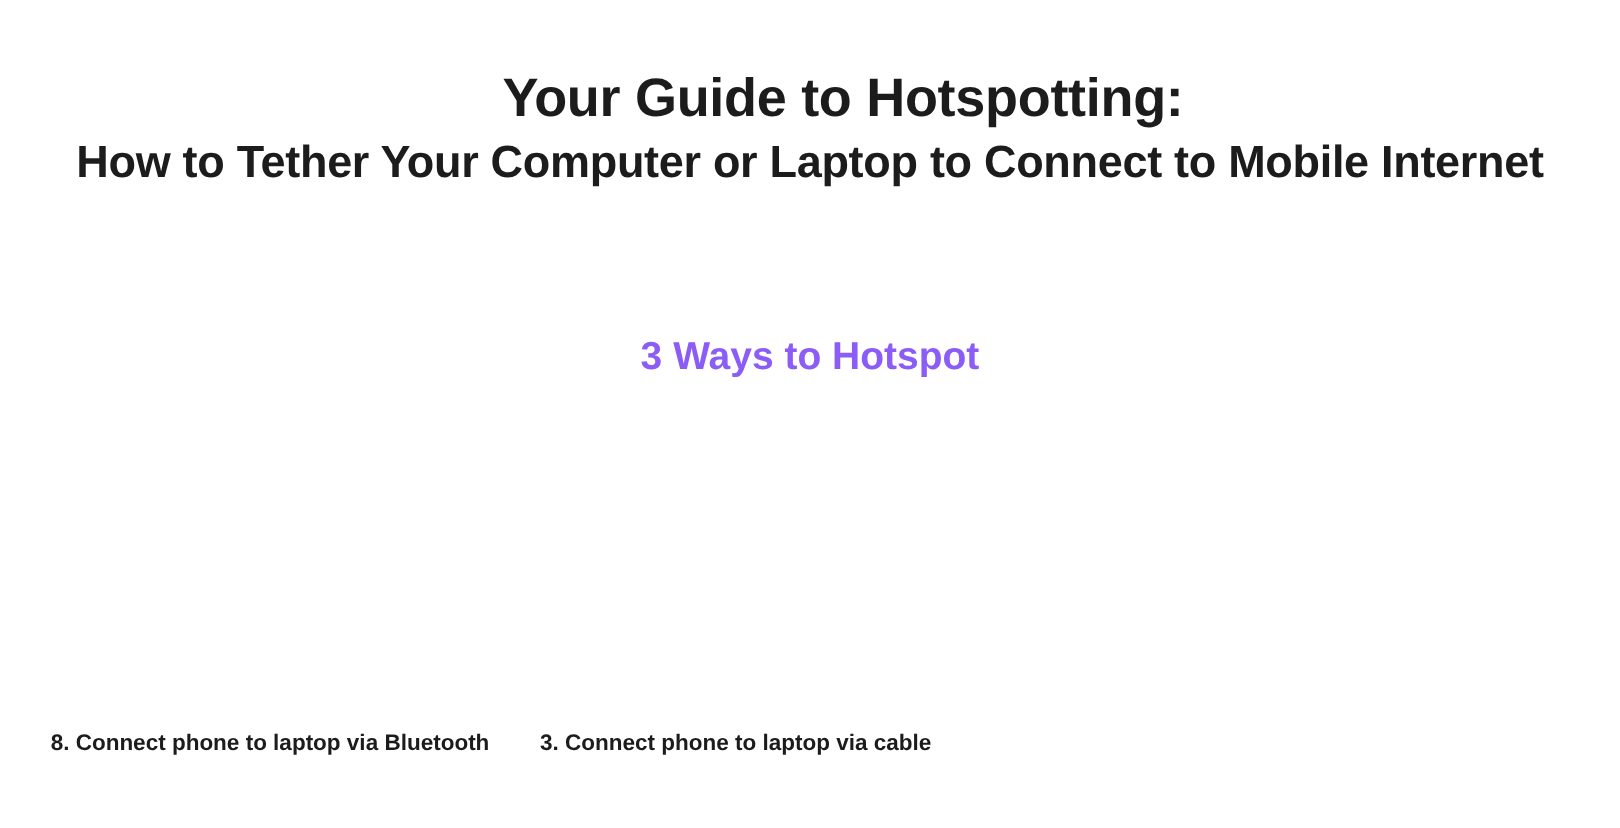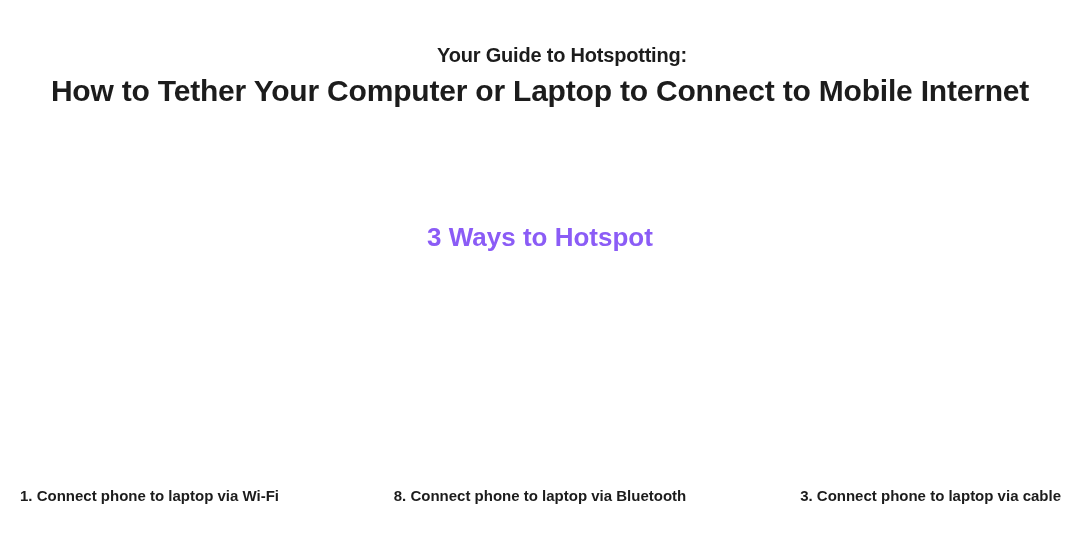--- a/index.html
+++ b/index.html
@@ -27,21 +27,21 @@
     width: 1080px;
     text-align: center;
   }
   .title-line {
     font-weight: bold;
     color: #1c1c1c;
     letter-spacing: -0.2px;
     line-height: 1.18;
   }
   .title-line-1 {
-    font-size: 20px;
+    font-size: 36px;
     padding-left: 44px;
   }
   .title-line-2 {
     font-size: 30px;
     margin-top: 5px;
   }
   .subtitle {
     position: absolute;
     top: 222px;
     left: 0;
@@ -73,34 +73,33 @@
     text-align: left;
   }
   .caption-2 {
     width: 360px;
     text-align: center;
   }
   .caption-3 {
     width: 360px;
     padding-right: 19px;
     box-sizing: border-box;
-    text-align: right;
+    text-align: left;
   }
 </style>
 </head>
 <body>
 
 <div class="page">
 
   <div class="title-block">
     <div class="title-line title-line-1">Your Guide to Hotspotting:</div>
     <div class="title-line title-line-2">How to Tether Your Computer or Laptop to Connect to Mobile Internet</div>
   </div>
 
   <div class="subtitle">3 Ways to Hotspot</div>
 
   <div class="captions">
-    <div class="caption caption-1">1. Connect phone to laptop via Wi-Fi</div>
     <div class="caption caption-2">8. Connect phone to laptop via Bluetooth</div>
     <div class="caption caption-3">3. Connect phone to laptop via cable</div>
   </div>
 
 </div>
 
 </body></html>

